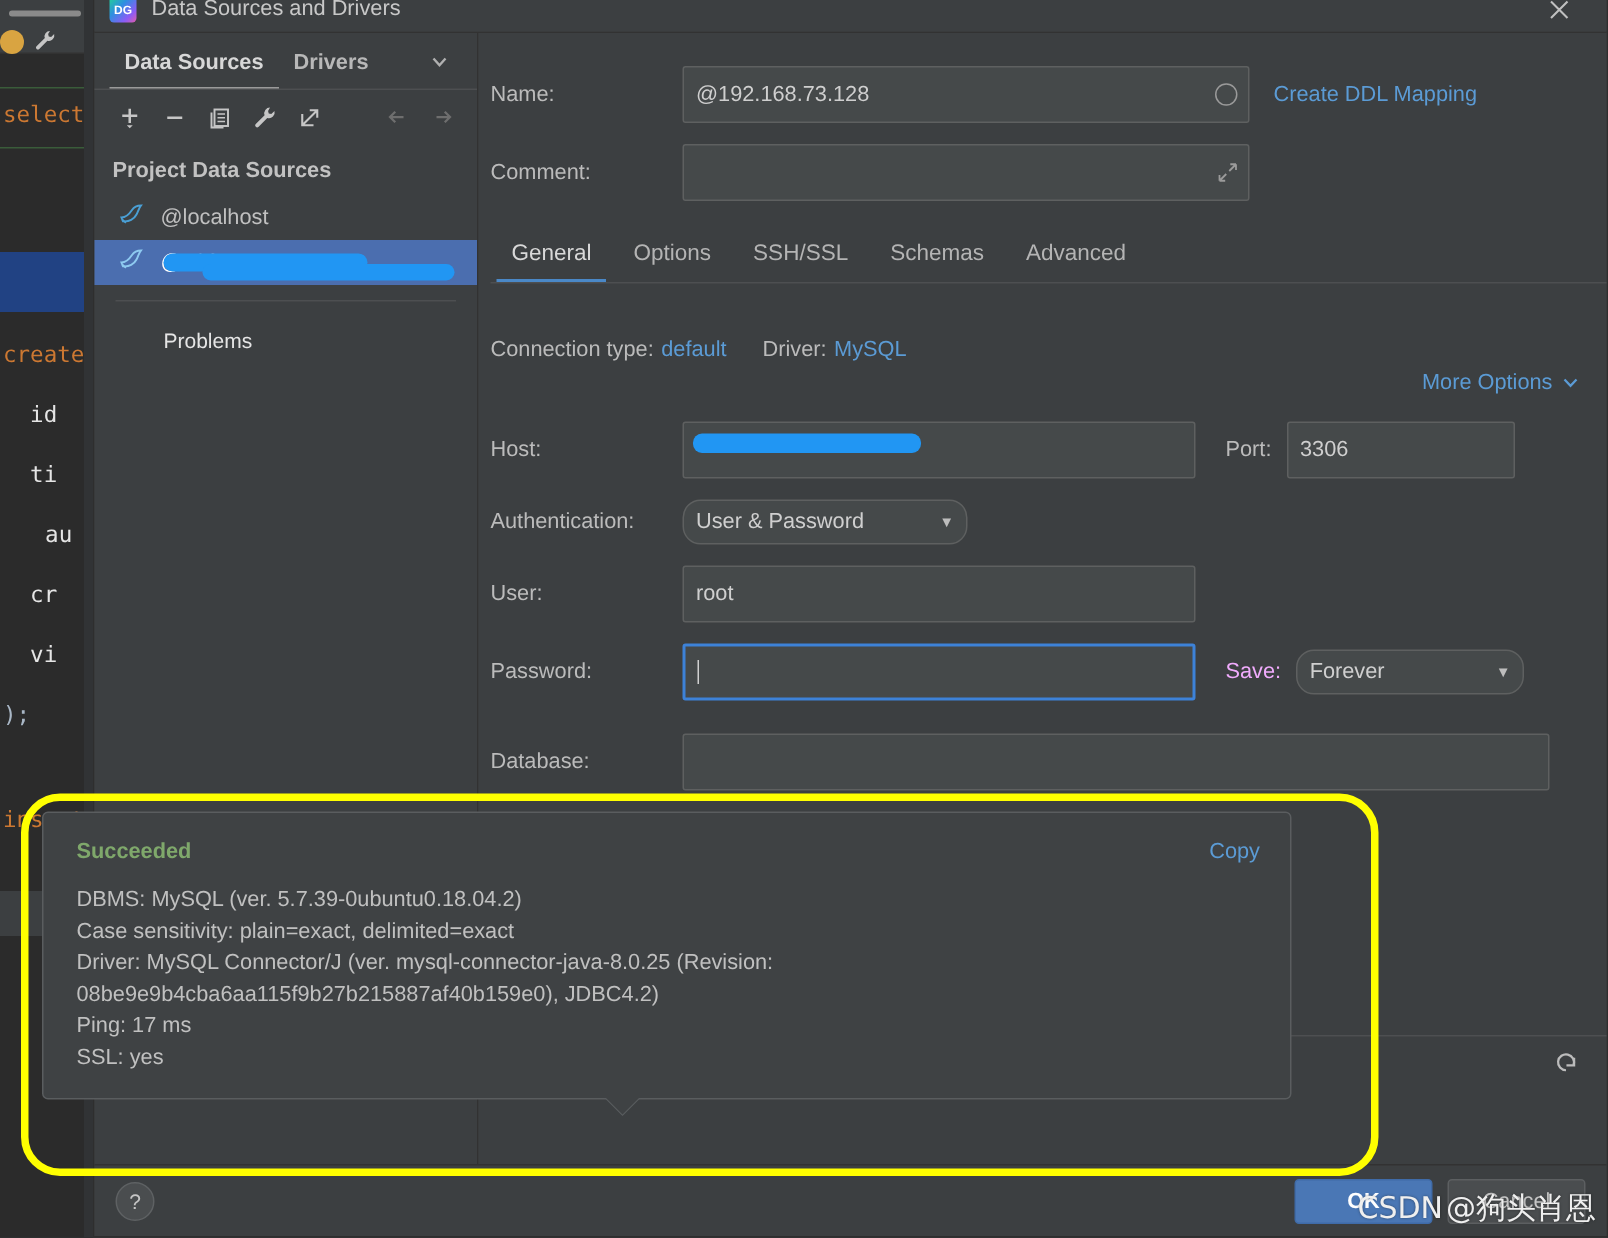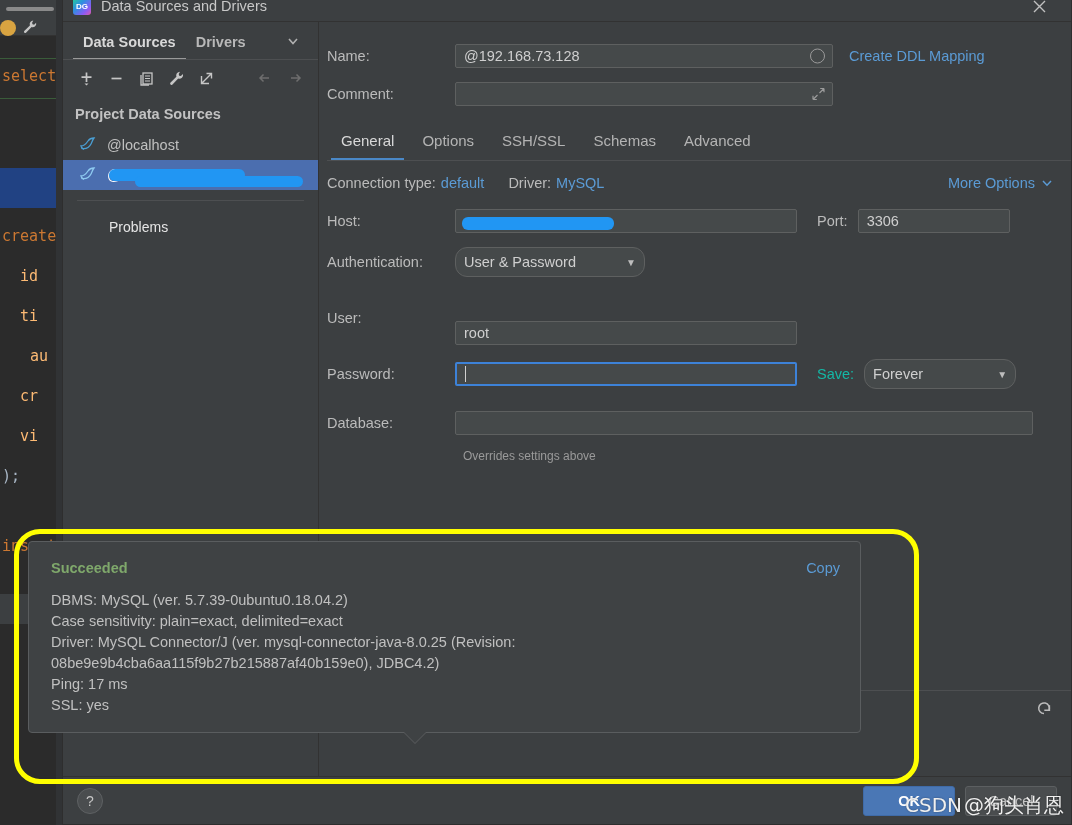--- a/index.html
+++ b/index.html
@@ -42,21 +42,21 @@
     font-size: 15px;
     line-height: 40px;
     white-space: pre;
   }
   .ide-sel-band {
     position: absolute; left: 0; top: 132px; width: 62px; height: 40px;
     background: #214283;
   }
   .ide-line { position: absolute; left: 0; width: 62px; height: 40px; }
   .kw  { color: #cc7832; }
-  .id  { color: #fdba74; }
+  .id  { color: #e5e5e5; }
   .pn  { color: #a9b7c6; }
   .ide-greenline {
     position: absolute; left: 0; top: 22px; width: 62px; height: 1px;
     background: #3a5c3a;
   }
   .ide-greenline2 {
     position: absolute; left: 0; top: 62px; width: 62px; height: 1px;
     background: #3a5c3a;
   }
   .ide-bottom-strip {
@@ -184,21 +184,21 @@
     position: relative;
   }
   .rp-top { padding: 22px 18px 0 8px; }
   .frow { display: flex; align-items: center; margin-bottom: 14px; }
   .flabel {
     width: 128px; flex: 0 0 128px;
     font-size: 14.5px; color: #bbbbbb;
   }
   .fctl { flex: 1 1 auto; position: relative; }
   .tfield {
-    height: 24px; background: #45494a;
+    height: 38px; background: #45494a;
     border: 1px solid #5e6060; border-radius: 2px;
     display: flex; align-items: center;
     padding: 0 28px 0 8px;
     font-size: 14.5px; color: #cfcfcf;
     position: relative;
   }
   .tfield.focused { border: 2px solid #3d82d8; background: #45494a; }
   .tfield .ic-right {
     position: absolute; right: 7px; top: 50%; transform: translateY(-50%);
     color: #9b9b9b; display: flex; align-items: center;
@@ -237,39 +237,39 @@
   .rp-mid { padding: 14px 18px 0 8px; }
   .meta-row {
     display: flex; align-items: center;
     font-size: 14.5px; color: #bbbbbb;
     margin-bottom: 18px;
   }
   .meta-row .k { margin-right: 5px; }
   .meta-row .v { color: #5b9bd5; margin-right: 24px; cursor: pointer; }
   .meta-row .more {
     margin-left: auto; color: #5b9bd5; cursor: pointer;
-    display: flex; align-items: center; gap: 6px;
+    display: flex; align-items: center; gap: 6px; margin-top: 44px;
   }
 
   .host-redact {
     position: absolute; left: 6px; top: 7px;
     width: 152px; height: 13px; background: #2196f3; border-radius: 6px;
   }
   .port-label { margin: 0 10px 0 20px; font-size: 14.5px; color: #bbbbbb; }
   .combo {
     height: 30px; background: #45494a;
     border: 1px solid #5e6060; border-radius: 12px;
     display: flex; align-items: center;
     padding: 0 8px; font-size: 14.5px; color: #cfcfcf;
     cursor: pointer; position: relative;
   }
   .combo .arrow {
     margin-left: auto; padding-left: 14px; color: #bdbdbd; font-size: 10px;
   }
-  .save-label { margin: 0 10px 0 20px; font-size: 14.5px; color: #14b8a6; text-align: center; }
+  .save-label { margin: 0 10px 0 20px; font-size: 14.5px; color: #f0abfc; text-align: center; }
 
   .override-note {
     font-size: 12px; color: #9a9a9a;
     margin: 6px 0 0 136px;
   }
 
   
   .testrow {
     position: absolute; left: 0; right: 0; bottom: 48px;
     height: 38px; display: flex; align-items: center;
@@ -568,21 +568,21 @@
             <div style="width:190px;flex:0 0 190px;">
               <div class="combo">
                 <span>User &amp; Password</span>
                 <span class="arrow">▼</span>
               </div>
             </div>
           </div>
 
           <div class="frow">
             <div class="flabel">User:</div>
-            <div class="fctl" style="max-width:342px;margin-top:30px;">
+            <div class="fctl" style="max-width:342px;">
               <div class="tfield">
                 <span>root</span>
               </div>
             </div>
           </div>
 
           <div class="frow">
             <div class="flabel">Password:</div>
             <div class="fctl" style="max-width:342px;">
               <div class="tfield focused">

